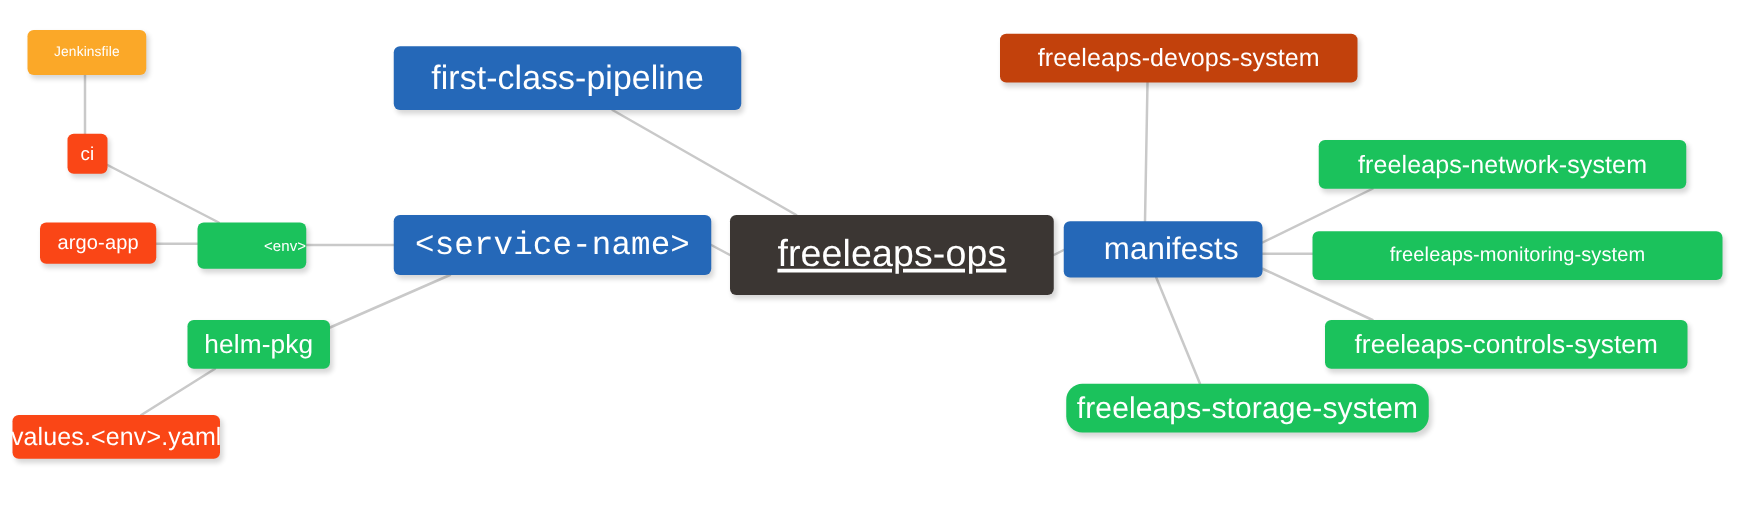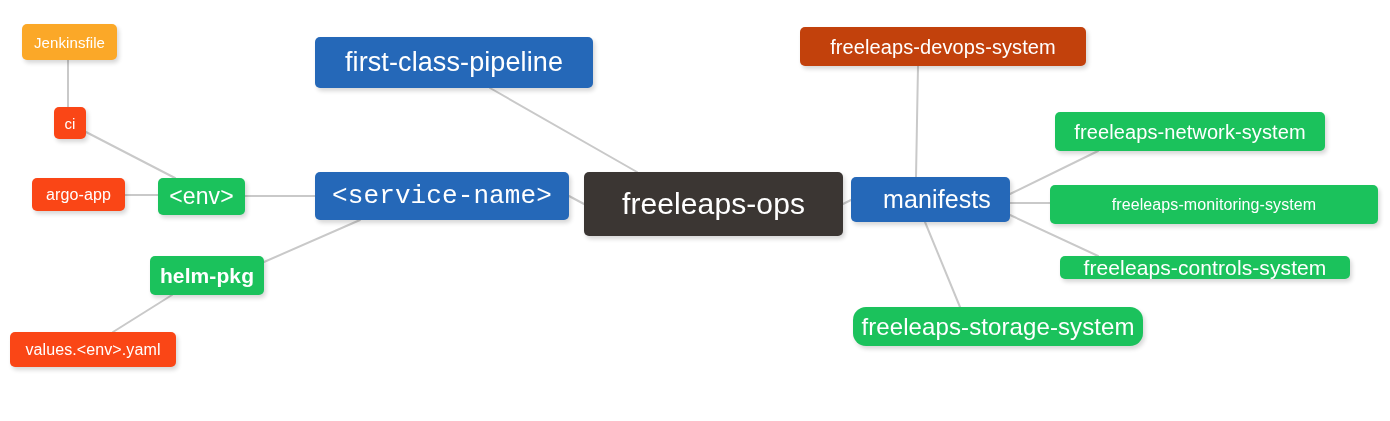--- a/index.html
+++ b/index.html
@@ -55,59 +55,59 @@
       <line x1="158" y1="195" x2="125" y2="195" stroke="#c9c9c9" stroke-width="2" stroke-linecap="round"></line>
       <line x1="68" y1="107" x2="68" y2="60" stroke="#c9c9c9" stroke-width="2" stroke-linecap="round"></line>
       <line x1="172" y1="295" x2="113" y2="332" stroke="#c9c9c9" stroke-width="2" stroke-linecap="round"></line>
       <line x1="916" y1="177" x2="918" y2="66" stroke="#c9c9c9" stroke-width="2" stroke-linecap="round"></line>
       <line x1="1010" y1="194" x2="1098" y2="151" stroke="#c9c9c9" stroke-width="2" stroke-linecap="round"></line>
       <line x1="1010" y1="203" x2="1050" y2="203" stroke="#c9c9c9" stroke-width="2" stroke-linecap="round"></line>
       <line x1="1010" y1="215" x2="1098" y2="256" stroke="#c9c9c9" stroke-width="2" stroke-linecap="round"></line>
       <line x1="925" y1="222" x2="960" y2="307" stroke="#c9c9c9" stroke-width="2" stroke-linecap="round"></line>
     </svg>
   <div id="node-layer">
-      <div class="node" style="left: 584px; top: 172px; width: 259px; height: 64px; background: rgb(59, 54, 51); border-radius: 5px; font-size: 30px;">
+      <div class="node" style="left: 584px; top: 172px; width: 259px; height: 64px; background: rgb(59, 54, 51); border-radius: 5px; font-size: 30px; text-decoration: underline;">
         <span>freeleaps-ops</span>
       </div>
       <div class="node" style="left: 315px; top: 172px; width: 254px; height: 48px; background: rgb(37, 104, 184); border-radius: 5px; font-size: 26px; font-family: Liberation Mono, monospace;">
         <span>&lt;service-name&gt;</span>
       </div>
       <div class="node" style="left: 315px; top: 37px; width: 278px; height: 51px; background: rgb(37, 104, 184); border-radius: 5px; font-size: 27px;">
         <span>first-class-pipeline</span>
       </div>
       <div class="node" style="left: 851px; top: 177px; width: 159px; height: 45px; background: rgb(37, 104, 184); border-radius: 5px; font-size: 25px; padding-left: 13px;">
         <span>manifests</span>
       </div>
-      <div class="node" style="left: 158px; top: 178px; width: 87px; height: 37px; background: rgb(27, 194, 92); border-radius: 5px; font-size: 23px;">
+      <div class="node" style="left: 158px; top: 178px; width: 87px; height: 37px; background: rgb(27, 194, 92); border-radius: 5px; font-size: 12px; justify-content: flex-end;">
         <span>&lt;env&gt;</span>
       </div>
-      <div class="node" style="left: 150px; top: 256px; width: 114px; height: 39px; background: rgb(27, 194, 92); border-radius: 5px; font-size: 21px; font-weight: bold;">
+      <div class="node" style="left: 150px; top: 256px; width: 114px; height: 39px; background: rgb(27, 194, 92); border-radius: 5px; font-size: 21px;">
         <span>helm-pkg</span>
       </div>
-      <div class="node" style="left: 22px; top: 24px; width: 95px; height: 36px; background: rgb(251, 168, 40); border-radius: 5px; font-size: 15px;">
+      <div class="node" style="left: 22px; top: 24px; width: 95px; height: 36px; background: rgb(251, 168, 40); border-radius: 5px; font-size: 11px;">
         <span>Jenkinsfile</span>
       </div>
       <div class="node" style="left: 54px; top: 107px; width: 32px; height: 32px; background: rgb(250, 70, 22); border-radius: 5px; font-size: 15px; justify-content: center;">
         <span>ci</span>
       </div>
       <div class="node" style="left: 32px; top: 178px; width: 93px; height: 33px; background: rgb(250, 70, 22); border-radius: 5px; font-size: 16px; align-items: center;">
         <span>argo-app</span>
       </div>
-      <div class="node" style="left: 10px; top: 332px; width: 166px; height: 35px; background: rgb(250, 70, 22); border-radius: 5px; font-size: 16px;">
+      <div class="node" style="left: 10px; top: 332px; width: 166px; height: 35px; background: rgb(250, 70, 22); border-radius: 5px; font-size: 20px;">
         <span>values.&lt;env&gt;.yaml</span>
       </div>
       <div class="node" style="left: 800px; top: 27px; width: 286px; height: 39px; background: #c2410c; border-radius: 5px; font-size: 20px;">
         <span>freeleaps-devops-system</span>
       </div>
-      <div class="node" style="left: 1055px; top: 112px; width: 270px; height: 39px; background: rgb(27, 194, 92); border-radius: 5px; font-size: 20px;">
+      <div class="node" style="left: 1055px; top: 112px; width: 294px; height: 39px; background: rgb(27, 194, 92); border-radius: 5px; font-size: 20px;">
         <span>freeleaps-network-system</span>
       </div>
       <div class="node" style="left: 1050px; top: 185px; width: 328px; height: 39px; background: rgb(27, 194, 92); border-radius: 5px; font-size: 16px;">
         <span>freeleaps-monitoring-system</span>
       </div>
-      <div class="node" style="left: 1060px; top: 256px; width: 290px; height: 23px; background: rgb(27, 194, 92); border-radius: 5px; font-size: 21px;">
+      <div class="node" style="left: 1060px; top: 256px; width: 290px; height: 39px; background: rgb(27, 194, 92); border-radius: 5px; font-size: 21px;">
         <span>freeleaps-controls-system</span>
       </div>
       <div class="node" style="left: 816px; top: 307px; width: 290px; height: 39px; background: rgb(27, 194, 92); border-radius: 13px; font-size: 24px; margin-left: 37px;">
         <span>freeleaps-storage-system</span>
       </div>
     </div>
 </div>
 
 </body></html>

